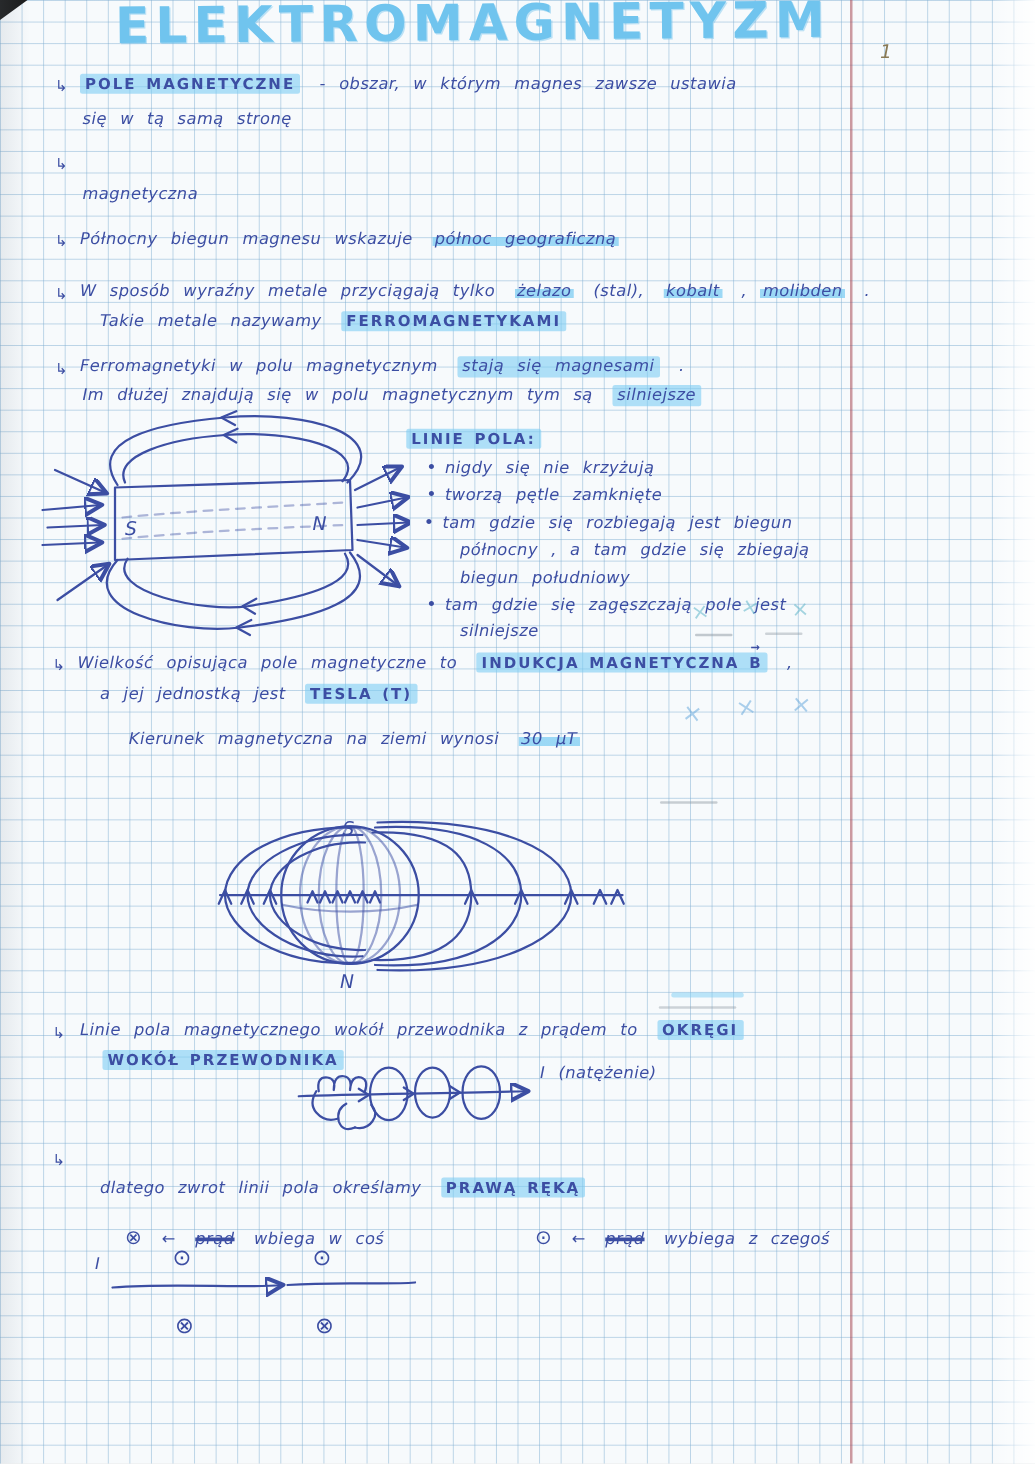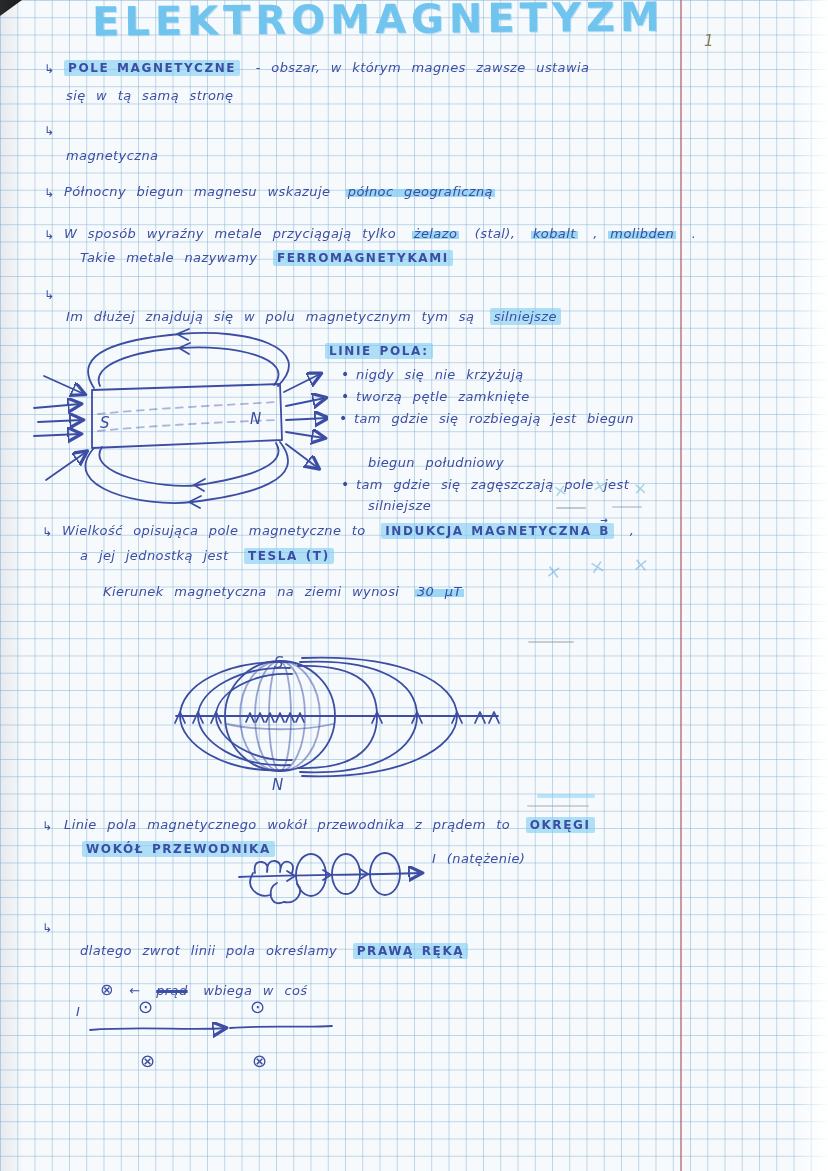--- a/index.html
+++ b/index.html
@@ -80,20 +80,25 @@
     <span style="margin-right:0">,</span>
     <span class="hlx">molibden</span>
     <span>.</span>
   </div>
   <div class="hw line" style="left:80px;top:250px">
     <span>Takie metale nazywamy</span>
     <span class="caps hl">FERROMAGNETYKAMI</span>
   </div>
 
   <span class="hw marker" style="left:44px;top:288px">↳</span>
+  <div class="hw line" style="left:64px;top:286px">
+    <span>Ferromagnetyki w polu magnetycznym</span>
+    <span class="hl">stają się magnesami</span>
+    <span>.</span>
+  </div>
   <div class="hw line" style="left:66px;top:309px">
     <span>Im dłużej znajdują się w polu magnetycznym tym są</span>
     <span class="hl">silniejsze</span>
   </div>
 
   <svg class="sketch" style="left:28px;top:328px" width="300" height="182" viewBox="0 0 300 182">
     <defs>
       <marker id="mah" markerWidth="10" markerHeight="10" refX="7" refY="4" orient="auto">
         <path d="M0 0 L8 4 L0 8 Z" fill="#3c4ea3" stroke="none"></path>
       </marker>
@@ -123,20 +128,21 @@
     <text x="222" y="96" class="svgtext">N</text>
   </svg>
 
   <div class="hw caps hl" style="left:325px;top:343px">LINIE POLA:</div>
   <span class="hw pbullet" style="left:341px;top:366px">•</span>
   <div class="hw line" style="left:356px;top:367px">nigdy się nie krzyżują</div>
   <span class="hw pbullet" style="left:341px;top:388px">•</span>
   <div class="hw line" style="left:356px;top:389px">tworzą pętle zamknięte</div>
   <span class="hw pbullet" style="left:339px;top:410px">•</span>
   <div class="hw line" style="left:354px;top:411px">tam gdzie się rozbiegają jest biegun</div>
+  <div class="hw line" style="left:368px;top:433px">północny , a tam gdzie się zbiegają</div>
   <div class="hw line" style="left:368px;top:455px">biegun południowy</div>
   <span class="hw pbullet" style="left:341px;top:476px">•</span>
   <div class="hw line" style="left:356px;top:477px">tam gdzie się zagęszczają pole jest</div>
   <div class="hw line" style="left:368px;top:498px">silniejsze</div>
 
   <span class="xmark" style="left:553px;top:480px;transform:rotate(-10deg);color:rgba(95,180,200,.55)">×</span>
   <span class="xmark" style="left:593px;top:476px;transform:rotate(14deg);color:rgba(95,180,200,.55)">×</span>
   <span class="xmark" style="left:633px;top:478px;transform:rotate(-4deg);color:rgba(95,180,200,.55)">×</span>
   <div class="dash" style="left:556px;top:507px;width:30px;height:2px;background:rgba(140,150,160,.5)"></div>
   <div class="dash" style="left:612px;top:506px;width:30px;height:2px;background:rgba(140,150,160,.4)"></div>
@@ -227,20 +233,26 @@
     <span>dlatego zwrot linii pola określamy</span>
     <span class="caps hl">PRAWĄ RĘKĄ</span>
   </div>
 
   <div class="hw line" style="left:100px;top:980px">
     <span style="font-style:normal;font-size:16px">⊗</span>
     <span>←</span>
     <span class="struck">prąd</span>
     <span>wbiega w coś</span>
   </div>
+  <div class="hw line" style="left:428px;top:980px">
+    <span style="font-style:normal;font-size:16px">⊙</span>
+    <span>←</span>
+    <span class="struck">prąd</span>
+    <span>wybiega z czegoś</span>
+  </div>
 
   <span class="hw" style="left:76px;top:1004px">I</span>
   <span class="sym" style="left:138px;top:996px">⊙</span>
   <span class="sym" style="left:250px;top:996px">⊙</span>
   <svg class="sketch" style="left:82px;top:1016px" width="260" height="22" viewBox="0 0 260 22">
     <defs>
       <marker id="sah" markerWidth="10" markerHeight="10" refX="7" refY="4" orient="auto">
         <path d="M0 0 L8 4 L0 8 Z" fill="#3c4ea3" stroke="none"></path>
       </marker>
     </defs>

